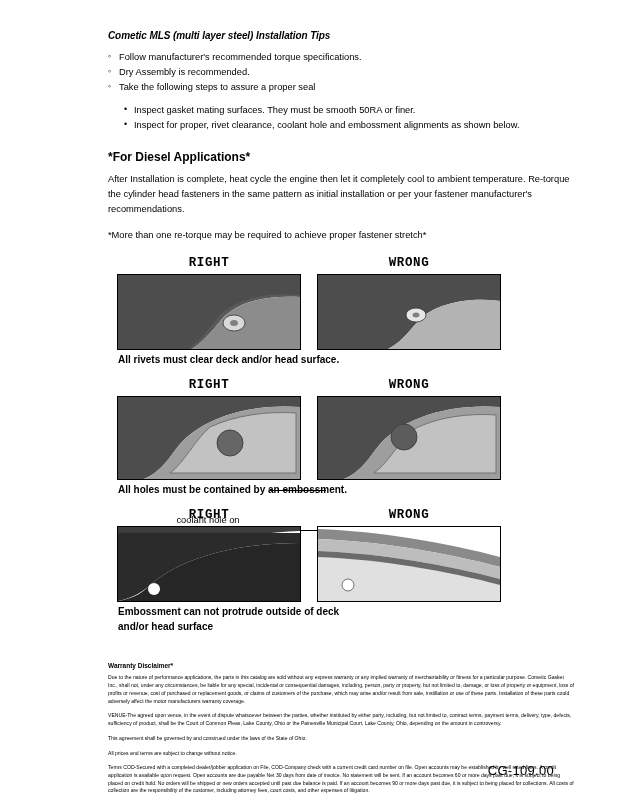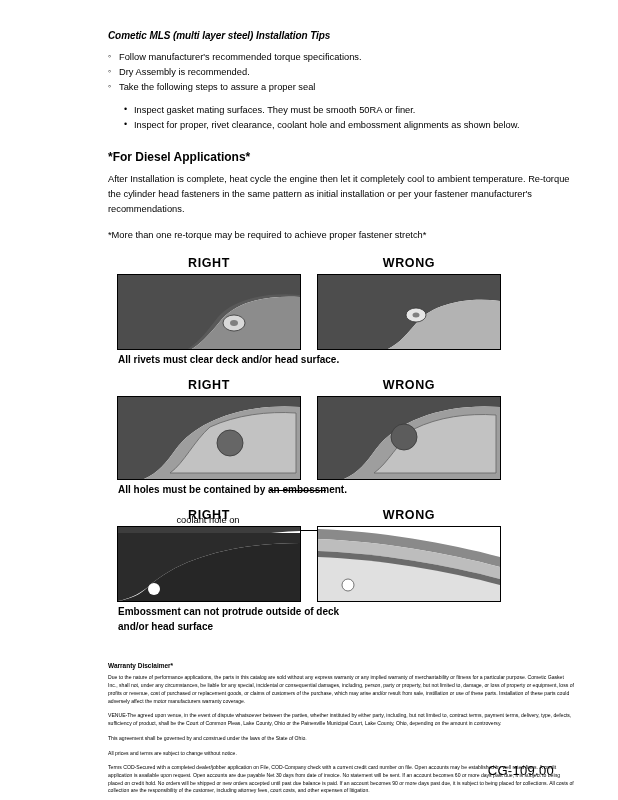--- a/index.html
+++ b/index.html
@@ -89,20 +89,21 @@
     margin: 16px 0 0 0;
     position: relative;
   }
   .figrow {
     display: flex;
     justify-content: center;
     gap: 16px;
   }
   .figcell {
     width: 184px;
+    font-family: Liberation Mono, monospace;
   }
   .figlabel {
     text-align: center;
     font-size: 12.5px;
     font-weight: bold;
     letter-spacing: 0.6px;
     margin-bottom: 4px;
   }
   .figbox {
     width: 184px;

